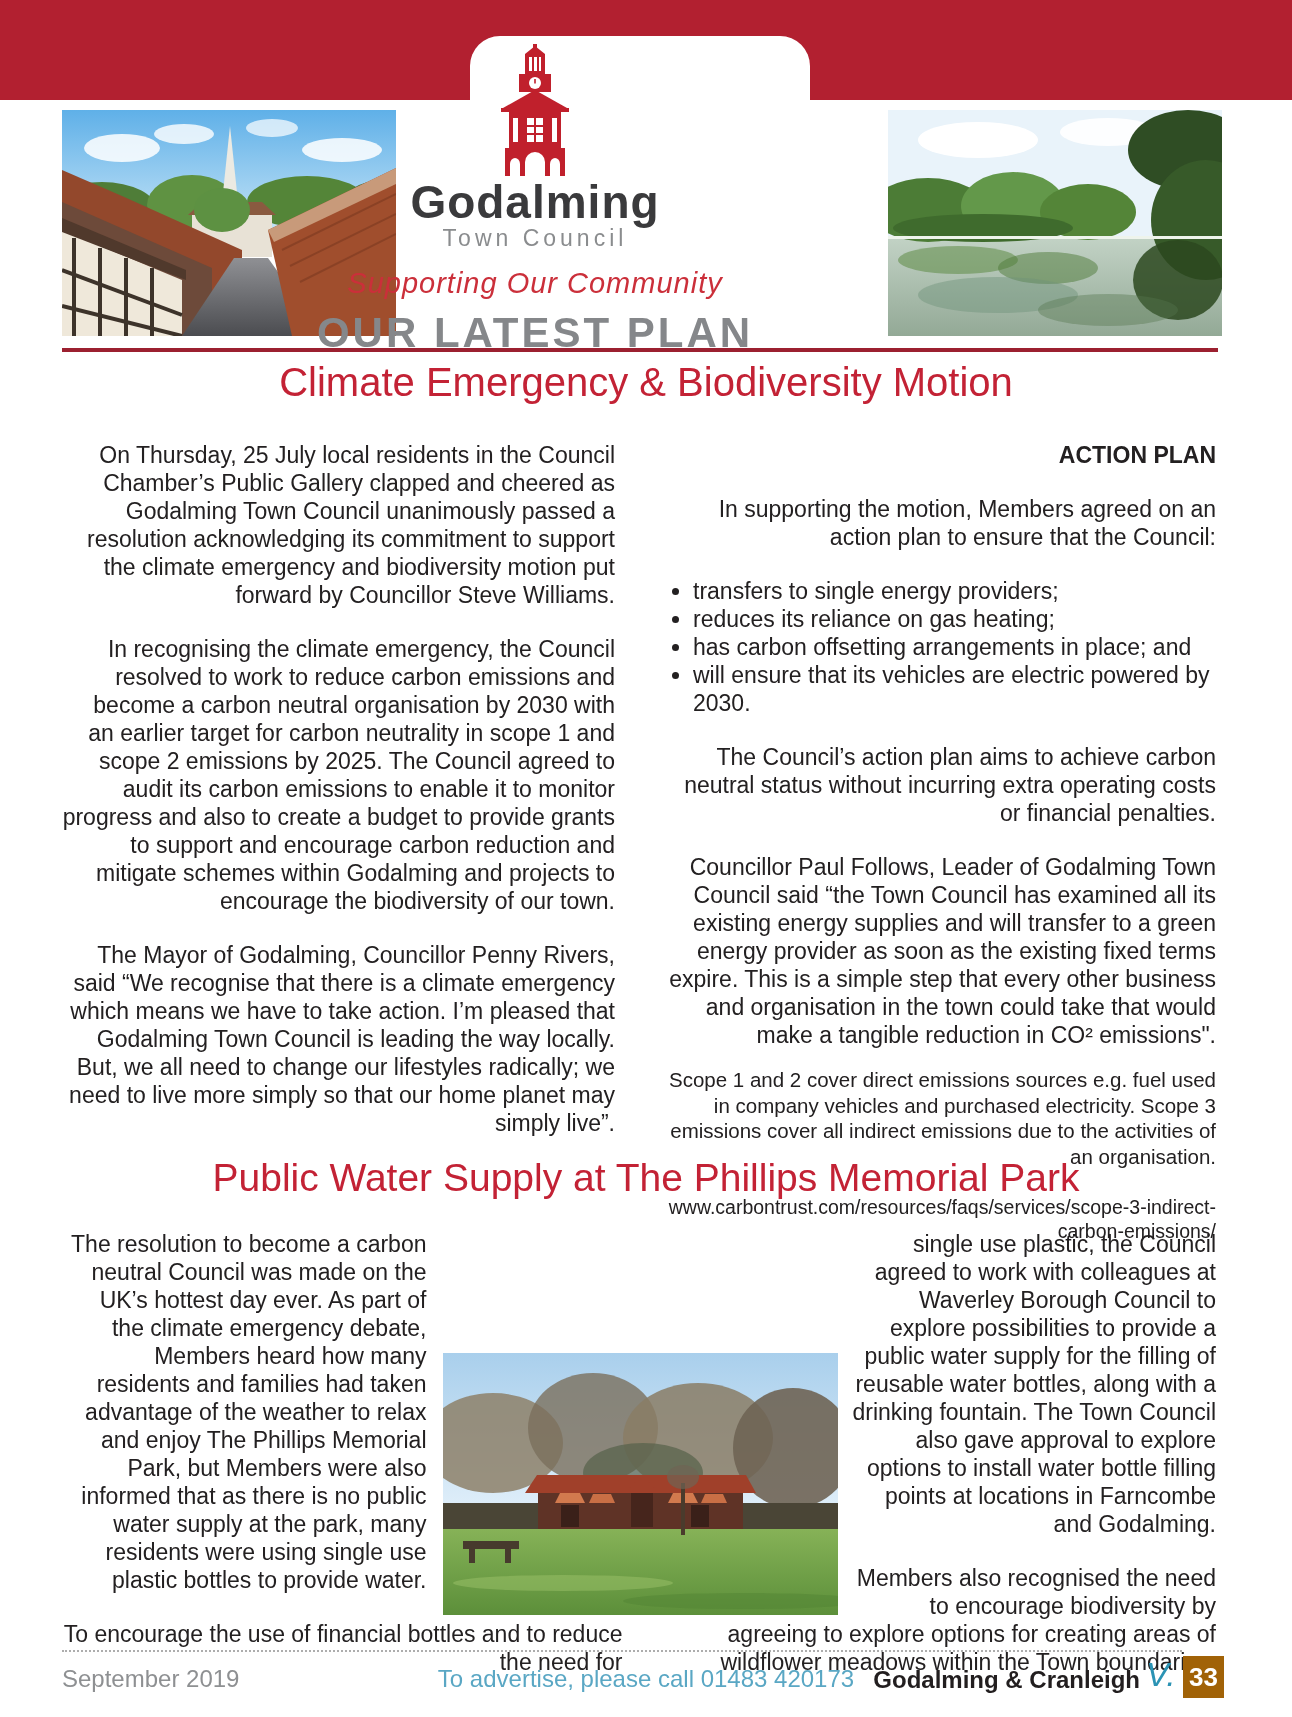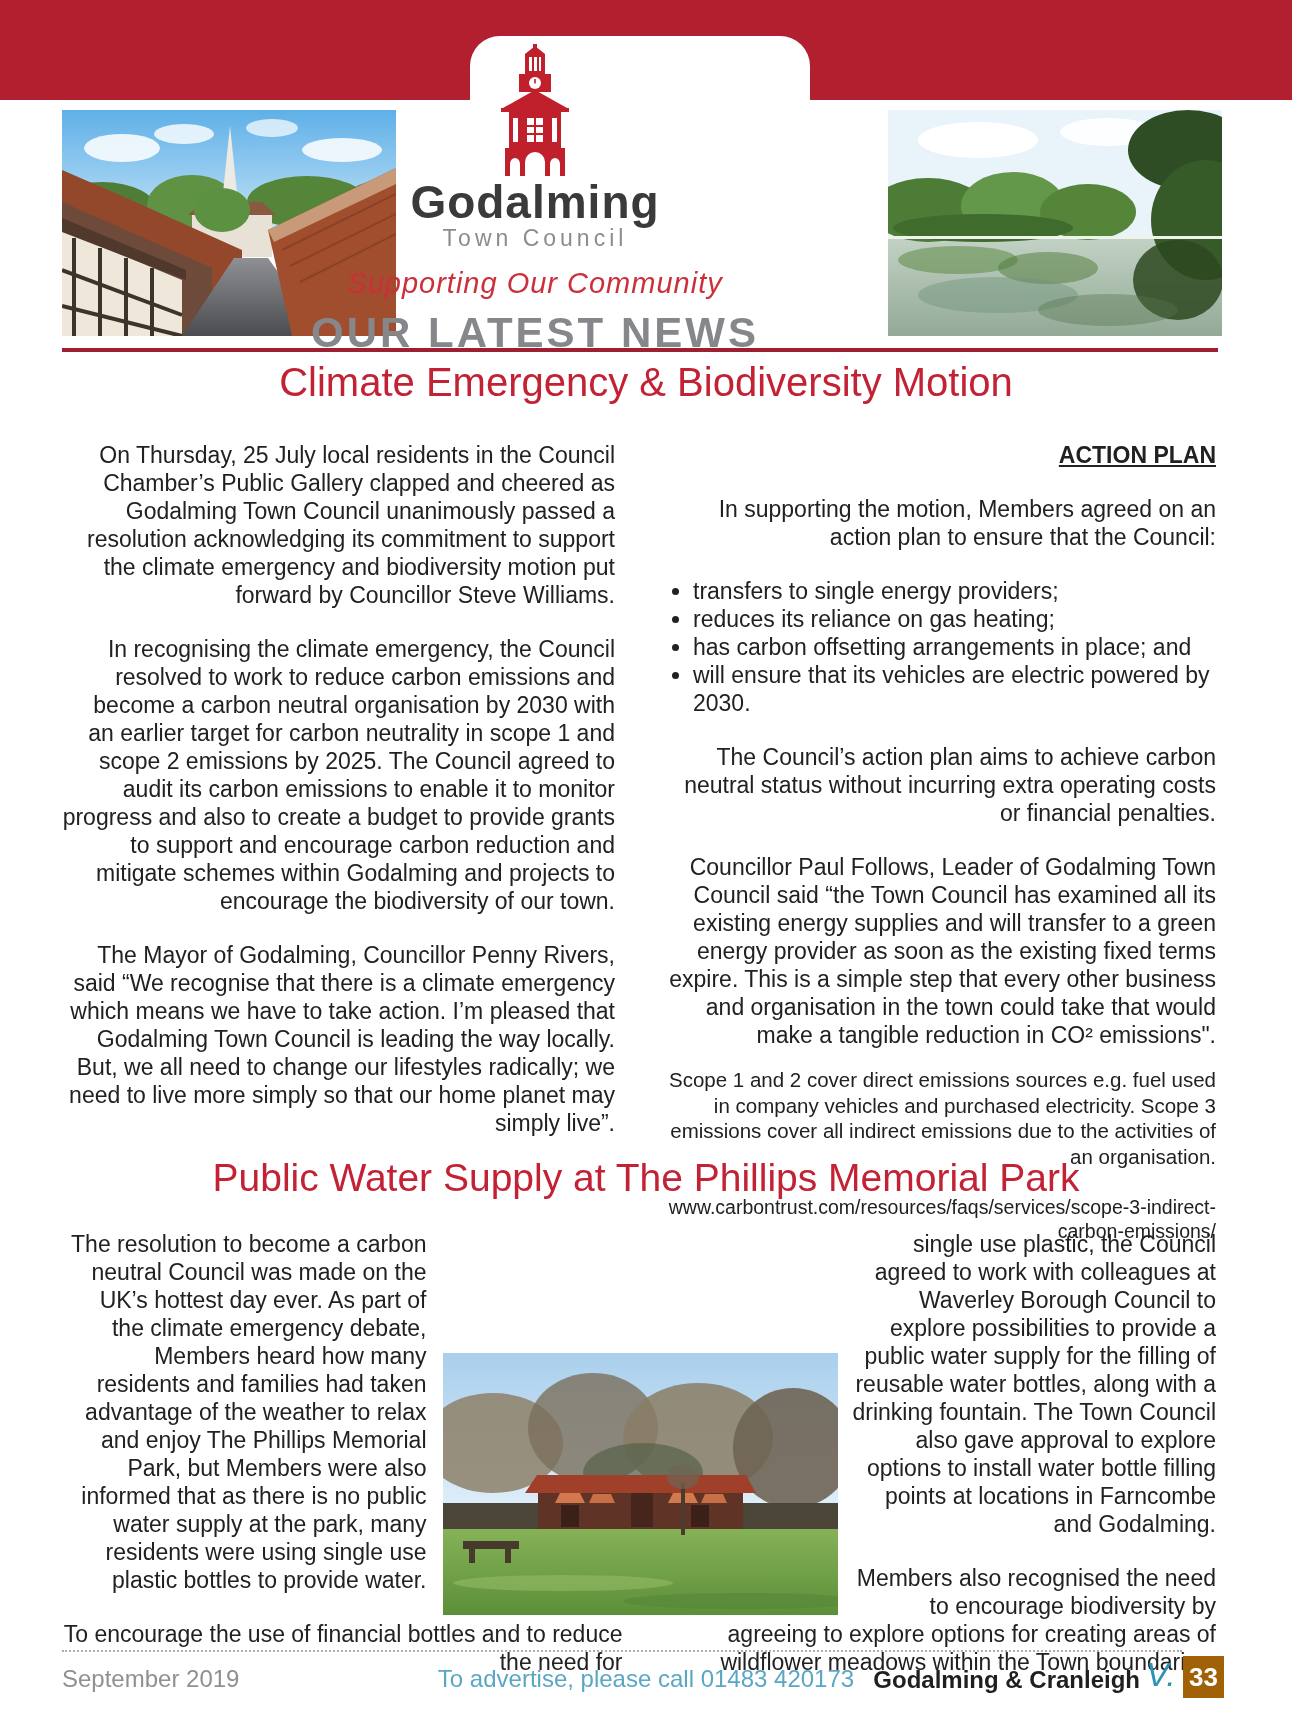--- a/index.html
+++ b/index.html
@@ -23,21 +23,21 @@
   .rule{position:absolute;left:62px;top:348px;width:1156px;height:4px;background:#9c2030;}
   
   .article-title{position:absolute;left:0;width:1292px;text-align:center;font-weight:400;color:#c32235;}
   #a1-title{top:360px;font-size:40px;}
   #a2-title{top:1156px;font-size:39px;}
   .cols{position:absolute;left:62px;width:1154px;display:flex;gap:33px;}
   #a1-cols{top:441px;gap:48px;}
   #a2-cols{top:1230px;}
   .col{flex:1;min-width:0;font-size:23px;line-height:28px;text-align:justify;}
   .col p{margin:0 0 26px 0;text-align:right;}
-  .bold-head{font-weight:700;margin:0;text-decoration:underline;}
+  .bold-head{font-weight:700;margin:0;}
   ul.bullets{margin:0 0 26px 0;padding-left:30px;text-align:left;}
   ul.bullets li{margin:0;}
   .footnote{font-size:20.5px;line-height:25.5px;margin:0;}
   .footnote-url{font-size:19.5px;line-height:24px;margin:0;text-align:left;}
   .wrap-spacer-r{float:right;width:196px;height:276px;margin-top:112px;}
   .wrap-spacer-l{float:left;width:196px;height:276px;margin-top:112px;}
   .photo-park{left:443px;top:1353px;width:395px;height:262px;z-index:5;}
   
   .footer-rule{position:absolute;left:62px;top:1650px;width:1120px;border-top:2px dotted #adadad;}
   .footer-date{position:absolute;left:62px;top:1665px;font-size:24px;color:#8e9092;}
@@ -158,21 +158,21 @@
       <g fill="#c0202c">
         <rect x="41" y="74" width="2" height="24"></rect>
         <rect x="34" y="81" width="16" height="2"></rect>
         <rect x="34" y="89" width="16" height="2"></rect>
         <rect x="41.2" y="35" width="1.6" height="4.5"></rect>
       </g>
     </svg>
     <div class="logo-title">Godalming</div>
     <div class="logo-subtitle">Town Council</div>
     <div class="logo-tagline">Supporting Our Community</div>
-    <div class="logo-news">OUR LATEST NEWS</div>
+    <div class="logo-news">OUR LATEST PLAN</div>
   </div>
 
   <div class="rule"></div>
 
   <div class="article-title" id="a1-title">Climate Emergency &amp; Biodiversity Motion</div>
 
   <div class="cols" id="a1-cols">
     <div class="col">
       <p>On Thursday, 25 July local residents in the Council Chamber’s Public Gallery clapped and cheered as Godalming Town Council unanimously passed a resolution acknowledging its commitment to support the climate emergency and biodiversity motion put forward by Councillor Steve Williams.</p>
       <p>In recognising the climate emergency, the Council resolved to work to reduce carbon emissions and become a carbon neutral organisation by 2030 with an earlier target for carbon neutrality in scope 1 and scope 2 emissions by 2025.  The Council agreed to audit its carbon emissions to enable it to monitor progress and also to create a budget to provide grants to support and encourage carbon reduction and mitigate schemes within Godalming and projects to encourage the biodiversity of our town.</p>

